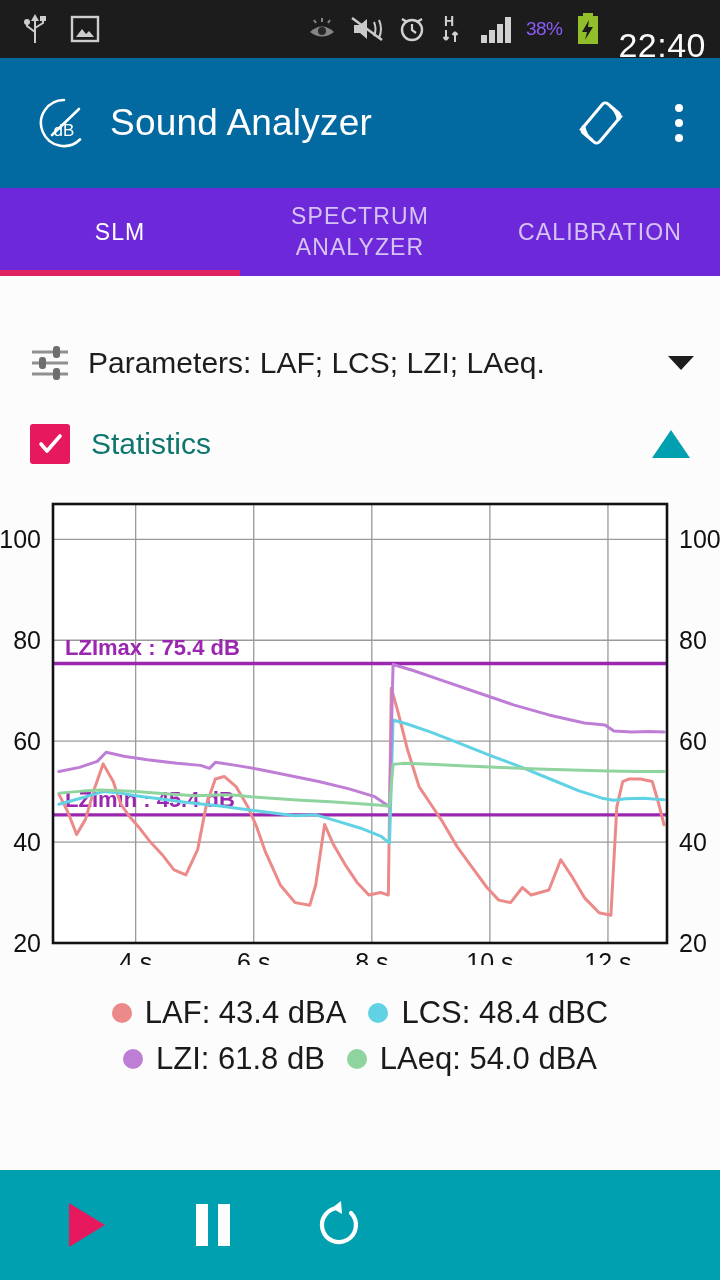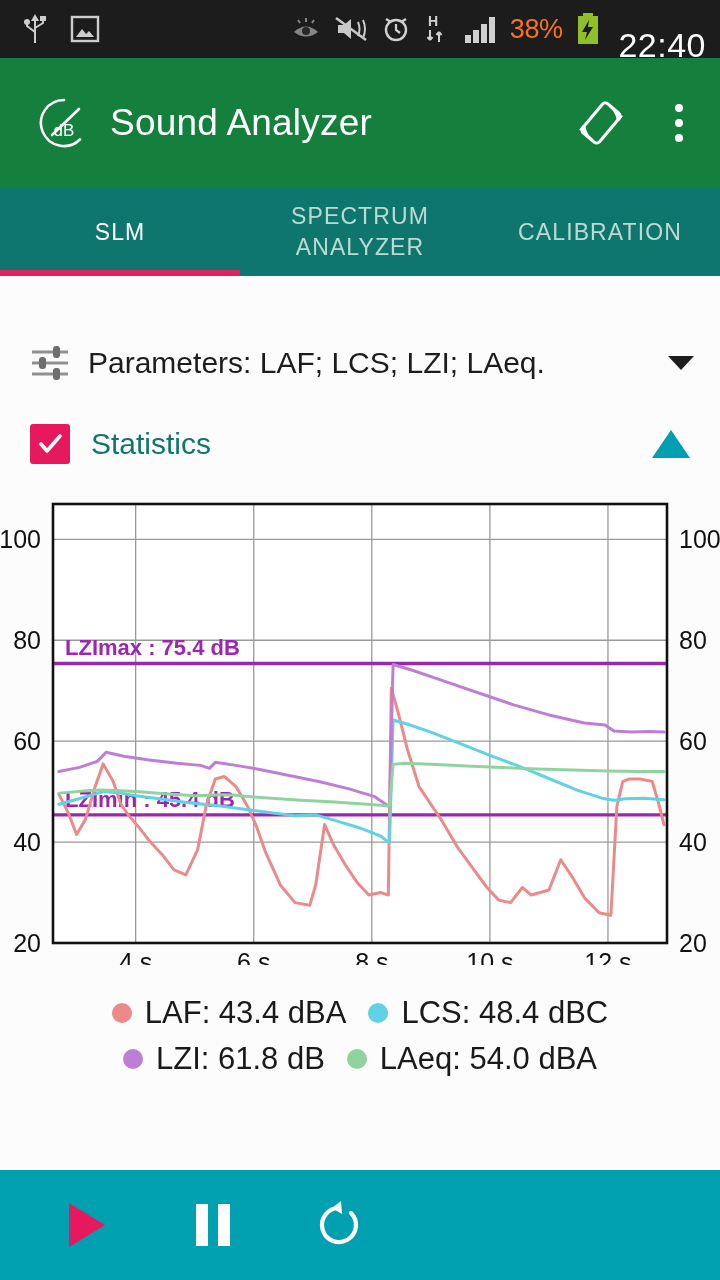--- a/index.html
+++ b/index.html
@@ -13,39 +13,39 @@
 
   
   .statusbar {
     position: absolute; top: 0; left: 0; width: 720px; height: 58px;
     background: #1c1c1c; display: flex; align-items: center;
     padding: 0 14px 0 22px; color: #e8e8e8;
   }
   .sb-left { display: flex; align-items: center; gap: 22px; }
   .sb-right { margin-left: auto; display: flex; align-items: center; gap: 13px; }
   .sb-icon { display: block; opacity: .92; }
-  .sb-pct { font-size: 27px; color: #f97316; letter-spacing: -.5px; }
+  .sb-pct { font-size: 19px; color: #8b5cf6; letter-spacing: -.5px; }
   .sb-clock { font-size: 34px; color: #fafafa; letter-spacing: .5px; margin-left: 4px; margin-top: 33px; }
 
   
   .appbar {
     position: absolute; top: 58px; left: 0; width: 720px; height: 130px;
-    background: #15803d; display: flex; align-items: center; padding: 0 24px 0 38px;
+    background: #0369a1; display: flex; align-items: center; padding: 0 24px 0 38px;
   }
   .logo { width: 52px; height: 52px; flex: none; }
   .apptitle { color: #ffffff; font-size: 37px; margin-left: 20px; font-weight: 400; letter-spacing: .2px; }
   .appbar-actions { margin-left: auto; display: flex; align-items: center; gap: 34px; }
   .rotate-btn { width: 54px; height: 54px; display: flex; align-items: center; justify-content: center; }
   .kebab { width: 34px; height: 54px; display: flex; flex-direction: column; align-items: center; justify-content: center; gap: 7px; }
   .kebab i { display: block; width: 8px; height: 8px; border-radius: 50%; background: #fff; }
 
   
   .tabs {
     position: absolute; top: 188px; left: 0; width: 720px; height: 88px;
-    background: #0f766e; display: flex;
+    background: #6d28d9; display: flex;
   }
   .tab {
     flex: 1; display: flex; align-items: center; justify-content: center;
     text-align: center; color: rgba(255,255,255,.72);
     font-size: 23px; letter-spacing: 1.1px; line-height: 31px; padding: 0 6px;
   }
   .tab.active { color: #ffffff; }
   .tab-indicator {
     position: absolute; top: 270px; left: 0; width: 240px; height: 6px; background: #e0215f;
   }

